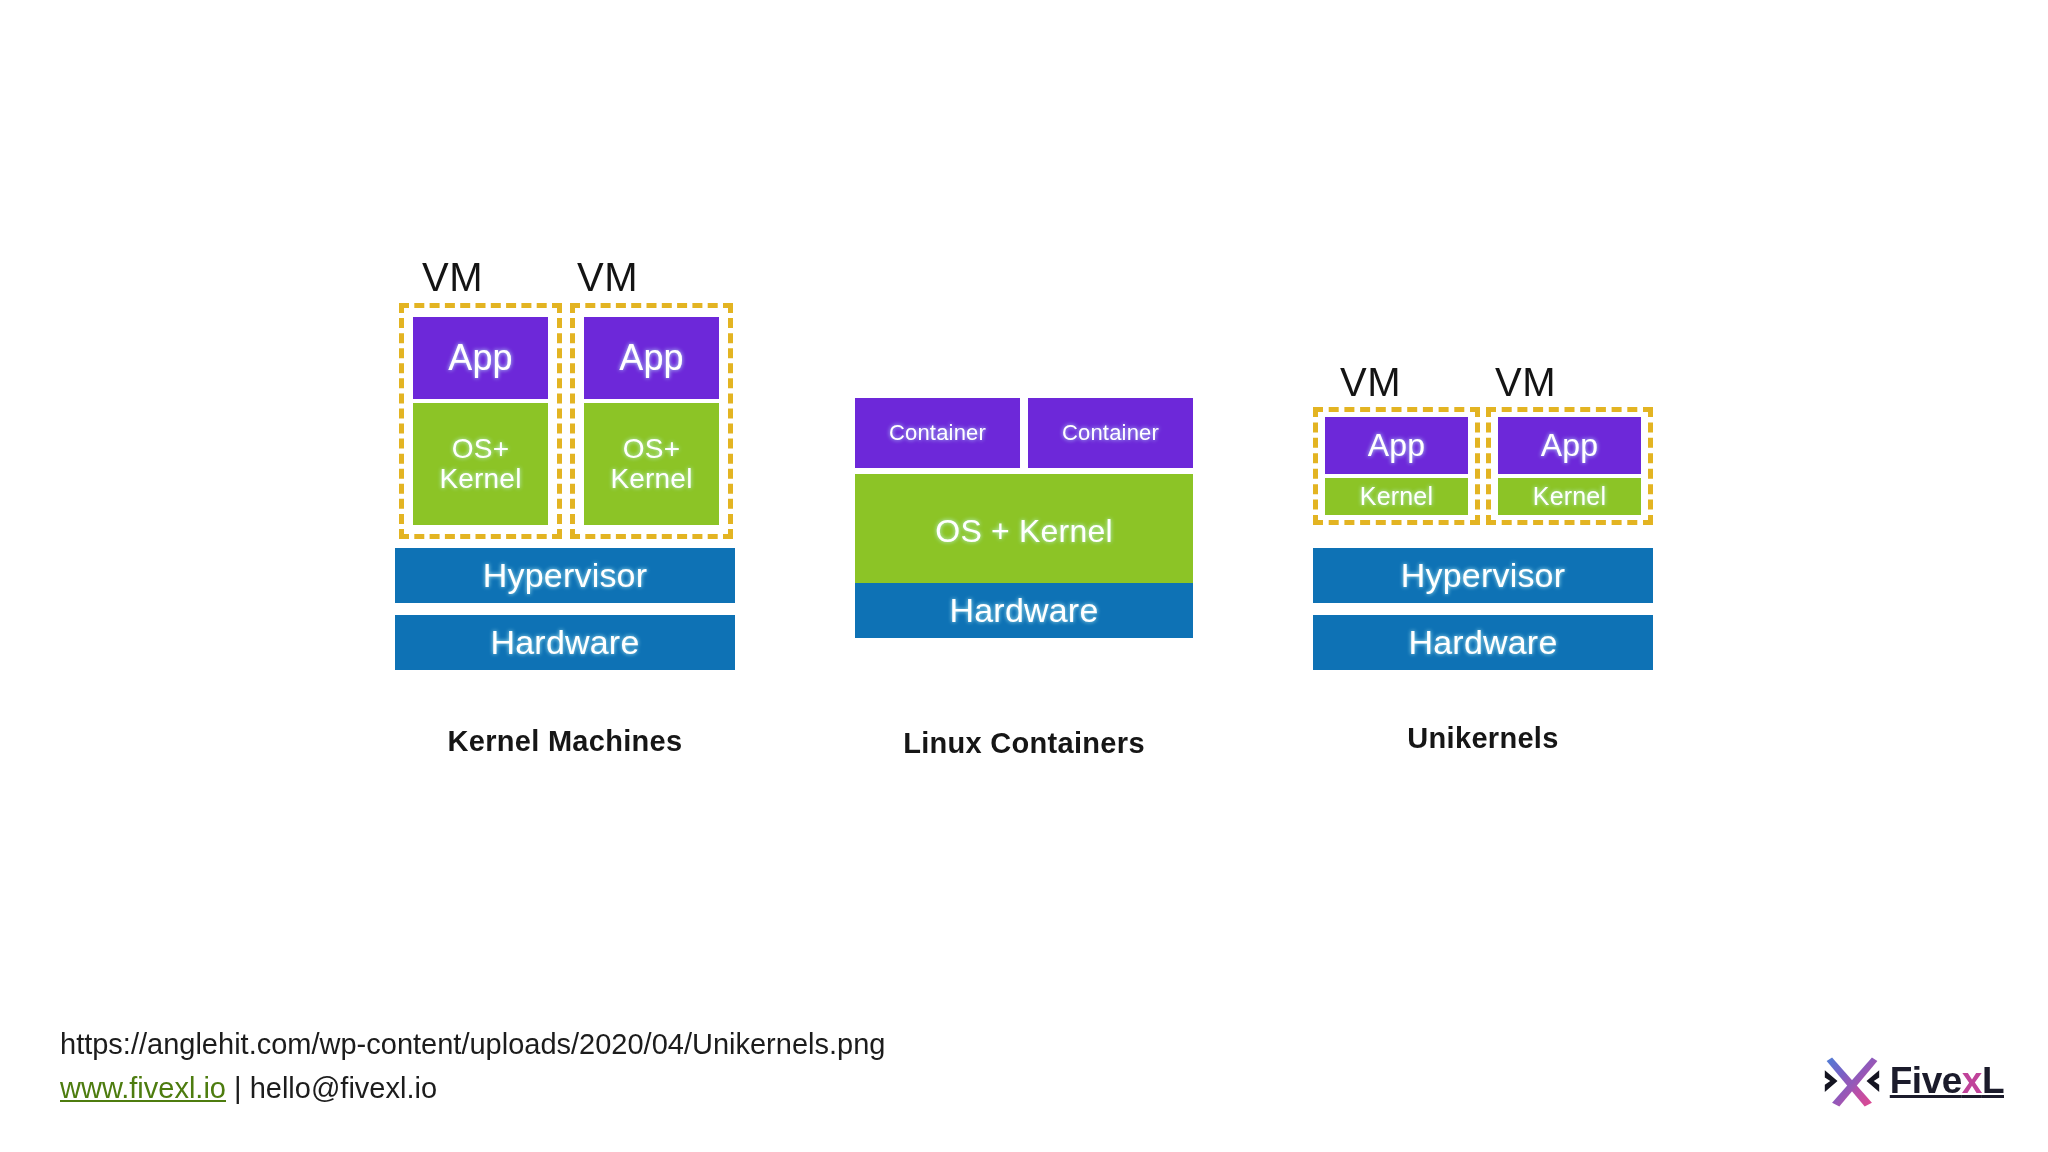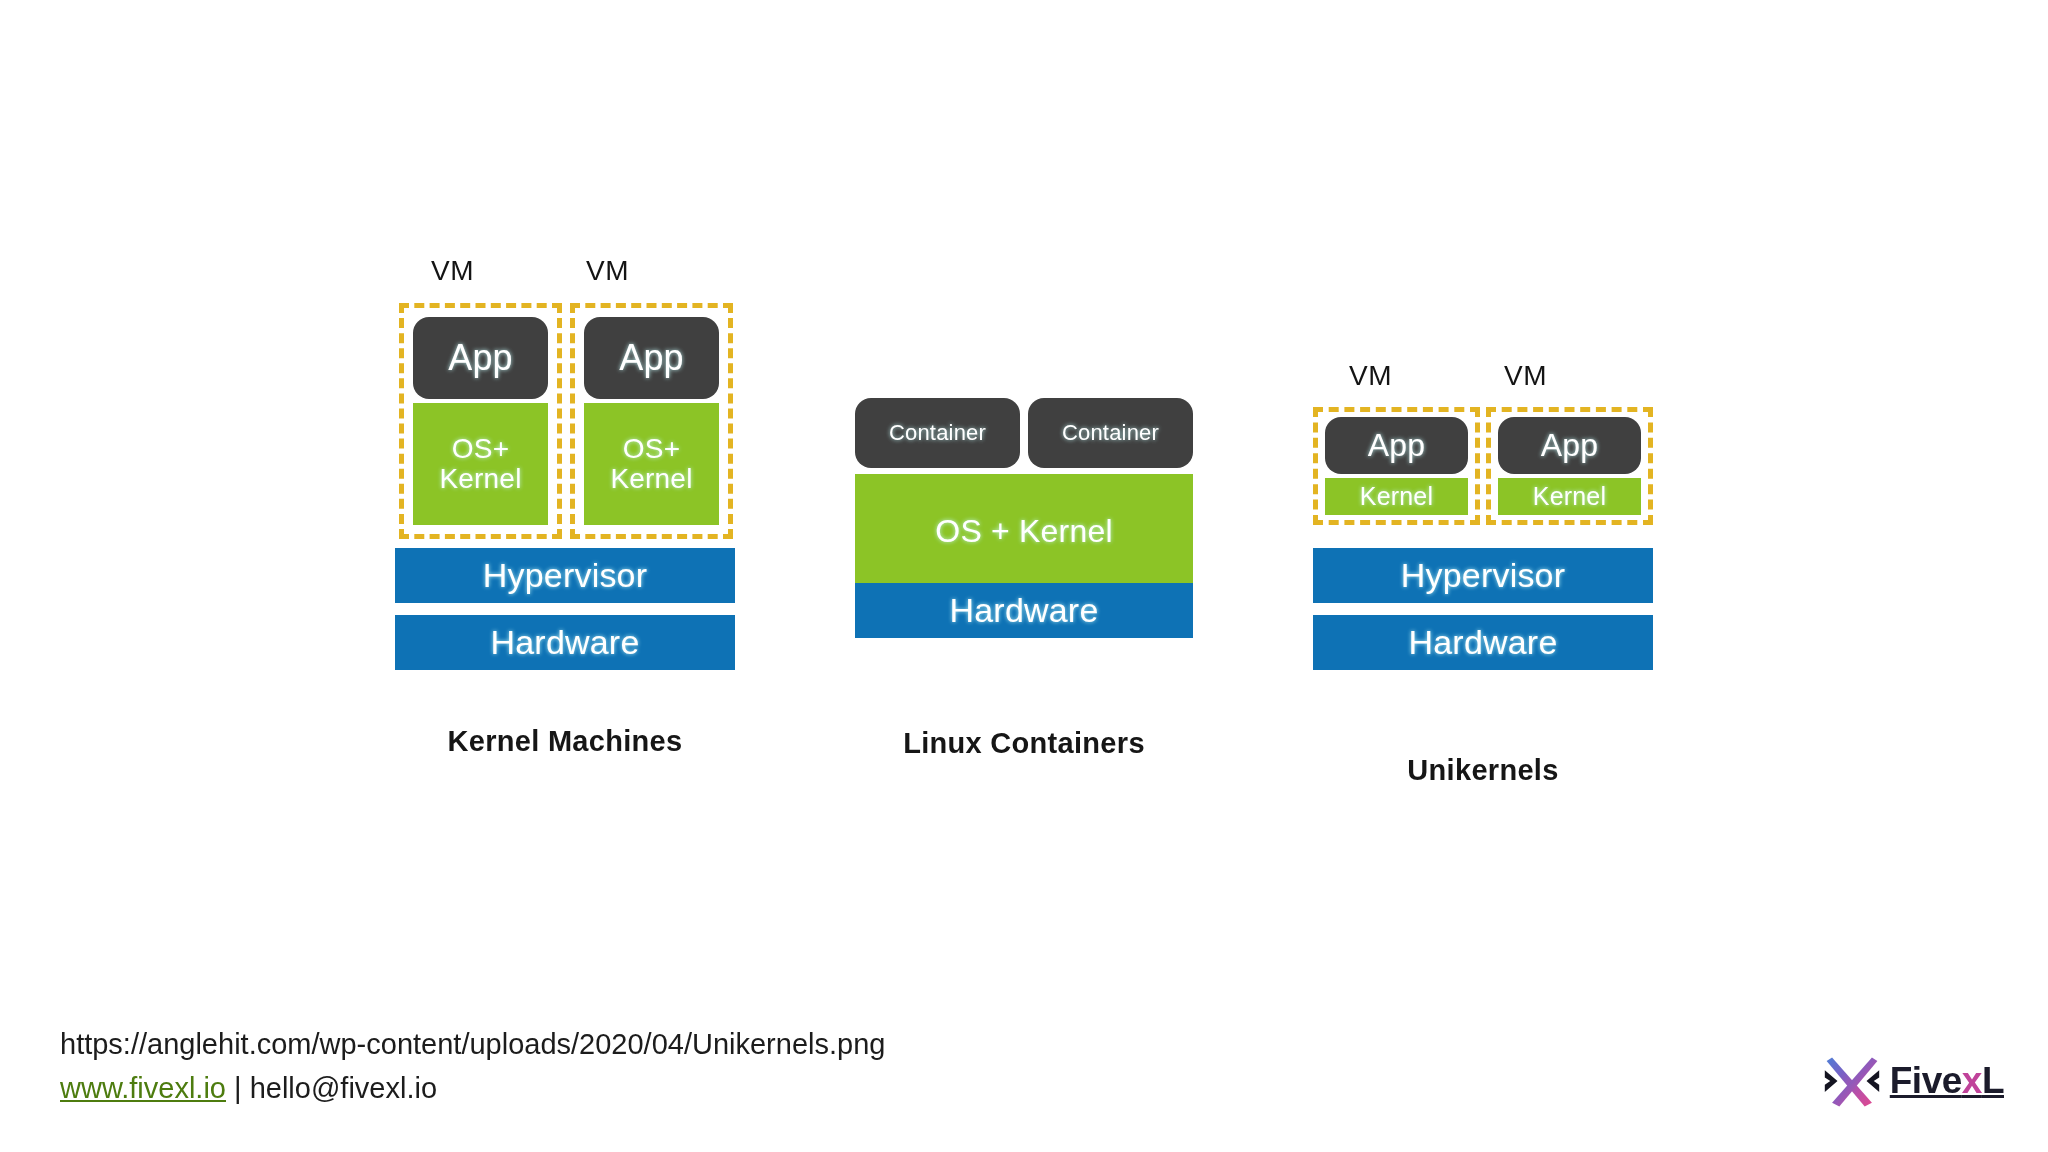--- a/index.html
+++ b/index.html
@@ -39,28 +39,28 @@
     display: flex;
     align-items: center;
     justify-content: center;
     text-align: center;
     color: #ffffff;
     text-shadow: 0 0 4px rgba(200,255,255,0.85);
     line-height: 1.06;
     letter-spacing: 0.2px;
     font-family: "Liberation Sans", sans-serif;
   }
-  .block.app      { background: #404040; border-radius: 16px; }
+  .block.app      { background: #6d28d9; }
   .block.green    { background: #8CC426; }
   .block.darkblue { background: #0E72B5; }
 
   
   .vm-label {
     position: absolute;
-    font-size: 28px;
+    font-size: 40px;
     font-weight: 400;
     color: #141414;
     font-family: "Liberation Sans", sans-serif;
     text-align: center;
     letter-spacing: 0.5px;
   }
 
   
   .dashed {
     position: absolute;
@@ -174,21 +174,21 @@
       <div class="block app" style="position:absolute; left:12px; top:57px; width:143px; height:57px; font-size:32px;">App</div>
       <div class="block green" style="position:absolute; left:12px; top:118px; width:143px; height:37px; font-size:25px;">Kernel</div>
 
       <div class="block app" style="position:absolute; left:185px; top:57px; width:143px; height:57px; font-size:32px;">App</div>
       <div class="block green" style="position:absolute; left:185px; top:118px; width:143px; height:37px; font-size:25px;">Kernel</div>
 
       <div class="block darkblue" style="position:absolute; left:0px; top:188px; width:340px; height:55px; font-size:34px;">Hypervisor</div>
       <div class="block darkblue" style="position:absolute; left:0px; top:255px; width:340px; height:55px; font-size:34px;">Hardware</div>
     </div>
 
-    <div class="caption" style="left:1313px; top:754px; width:340px;">Unikernels</div>
+    <div class="caption" style="left:1313px; top:722px; width:340px;">Unikernels</div>
 
   </div>
 
   <div class="footer">
     <span class="src">https://anglehit.com/wp-content/uploads/2020/04/Unikernels.png</span>
     <span class="contact">
       <a href="#">www.fivexl.io</a><span class="sep"> | </span><span>hello@fivexl.io</span>
     </span>
   </div>
 

